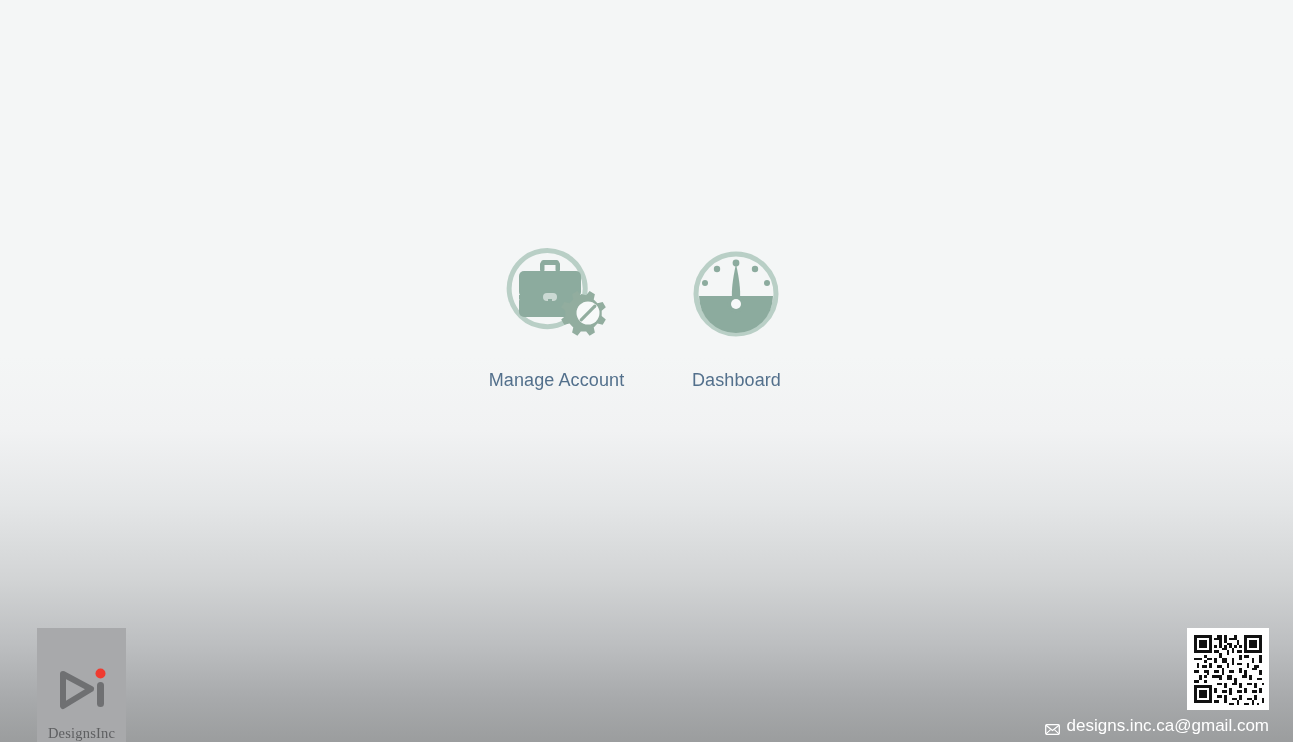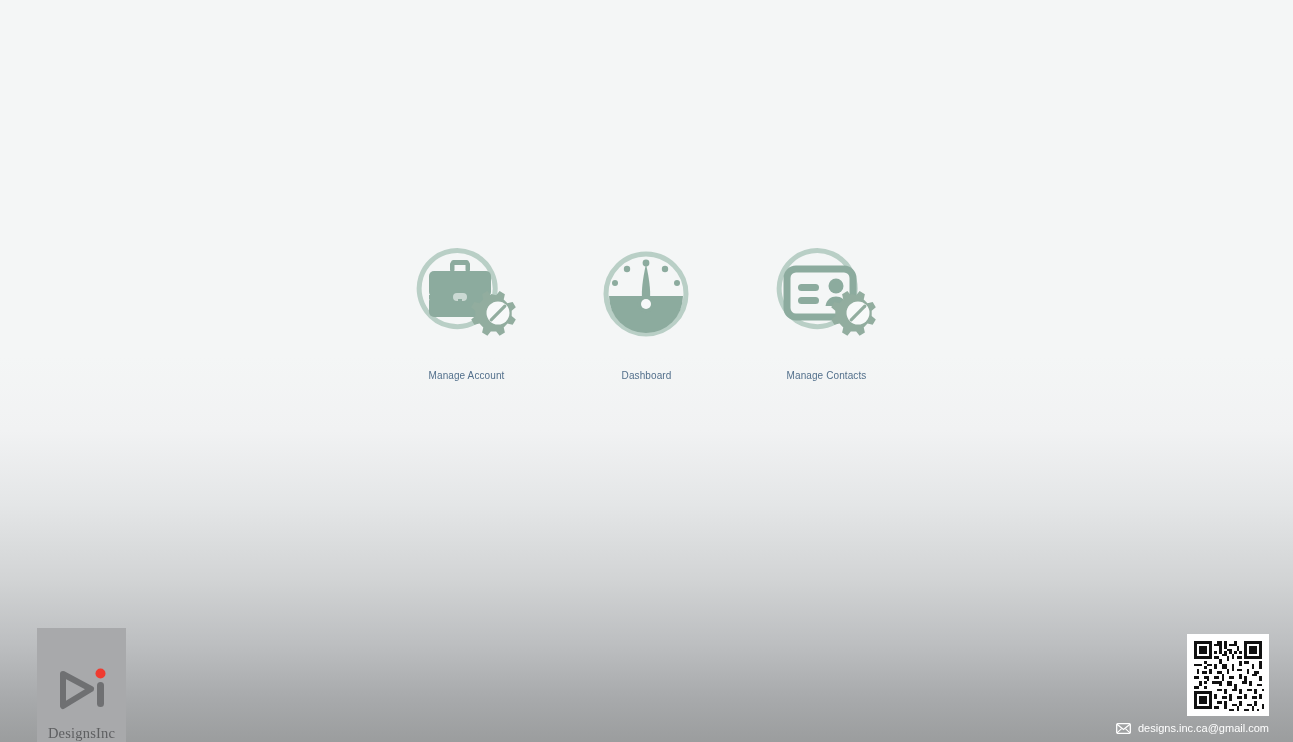--- a/index.html
+++ b/index.html
@@ -52,21 +52,21 @@
   .tile-icon {
     width: 120px;
     height: 120px;
     position: relative;
     display: block;
   }
   .tile-icon svg { display: block; width: 120px; height: 120px; }
   .tile-label {
     margin-top: 12px;
     font-family: "Liberation Sans", sans-serif;
-    font-size: 10px;
+    font-size: 18px;
     color: #53708c;
     letter-spacing: 0.1px;
     white-space: nowrap;
     text-align: center;
   }
 
   
   #brand-logo {
     position: absolute;
     left: 37px;
@@ -110,21 +110,21 @@
     box-sizing: border-box;
   }
   #qr-code svg { display:block; width: 82px; height: 82px; }
   #email-line {
     margin-top: 7px;
     display: flex;
     align-items: center;
     gap: 7px;
     color: #ffffff;
     font-family: "Liberation Sans", sans-serif;
-    font-size: 11px;
+    font-size: 17px;
     white-space: nowrap;
   }
   #email-line .env { display: block; width: 15px; height: 11px; }
   #email-line .addr { line-height: 1; }
 </style>
 </head>
 <body>
 
 <div id="app">
 
@@ -170,40 +170,20 @@
             <circle cx="90" cy="45" r="3"></circle>
           </g>
           <path d="M59 26 C63 44 64 56 62.5 65 L55.5 65 C54 56 55 44 59 26 Z" fill="#8cab9e"></path>
           <circle cx="59" cy="66" r="8.5" fill="#8cab9e"></circle>
           <circle cx="59" cy="66" r="5" fill="#f7f9f9"></circle>
         </svg>
       </span>
       <span class="tile-label">Dashboard</span>
     </div>
 
-    <div class="tile">
-      <span class="tile-icon">
-        <svg viewBox="0 0 120 120" xmlns="http://www.w3.org/2000/svg">
-          <path d="M50 12 A38 38 0 1 1 14 62 A38 38 0 0 1 50 12" fill="none" stroke="#b9cfc6" stroke-width="5" stroke-linecap="round" transform="rotate(-18 52 50)"></path>
-          <rect x="20" y="31" width="66" height="48" rx="9" fill="none" stroke="#8cab9e" stroke-width="7"></rect>
-          <g fill="#8cab9e">
-            <rect x="31" y="46" width="21" height="7" rx="3.5"></rect>
-            <rect x="31" y="59" width="21" height="7" rx="3.5"></rect>
-            <circle cx="69" cy="48" r="7.5"></circle>
-            <path d="M58.5 68 C59.5 61.5 64 58.5 69 58.5 C74 58.5 78.5 61.5 79.5 68 Z"></path>
-          </g>
-          <g>
-            <path fill="#92ad9f" d="M84 56 l5.2 1.2 3.4-4.1 5.3 3.1 -1.2 5.2 3.8 3.8 5.2-1.2 3.1 5.3 -4.1 3.4 0 5.4 4.1 3.4 -3.1 5.3 -5.2-1.2 -3.8 3.8 1.2 5.2 -5.3 3.1 -3.4-4.1 -5.4 0 -3.4 4.1 -5.3-3.1 1.2-5.2 -3.8-3.8 -5.2 1.2 -3.1-5.3 4.1-3.4 0-5.4 -4.1-3.4 3.1-5.3 5.2 1.2 3.8-3.8 -1.2-5.2 5.3-3.1 3.4 4.1z"></path>
-            <circle cx="91" cy="75" r="11.5" fill="#f7f9f9"></circle>
-            <path d="M84.2 81.8 L97.8 68.2" stroke="#92ad9f" stroke-width="3.2" stroke-linecap="round" fill="none"></path>
-          </g>
-        </svg>
-      </span>
-      <span class="tile-label">Manage Contacts</span>
-    </div>
 
 
   </div>
 
   <div id="brand-logo">
     <span class="mark">
       <svg viewBox="0 0 62 56" xmlns="http://www.w3.org/2000/svg">
         <path d="M12 12 L40 27 L12 44 Z" fill="none" stroke="#6f7072" stroke-width="6" stroke-linejoin="round" stroke-linecap="round"></path>
         <rect x="46" y="20" width="7" height="25" rx="3.5" fill="#6f7072"></rect>
         <circle cx="49.5" cy="11.5" r="5" fill="#ef3b30"></circle>

